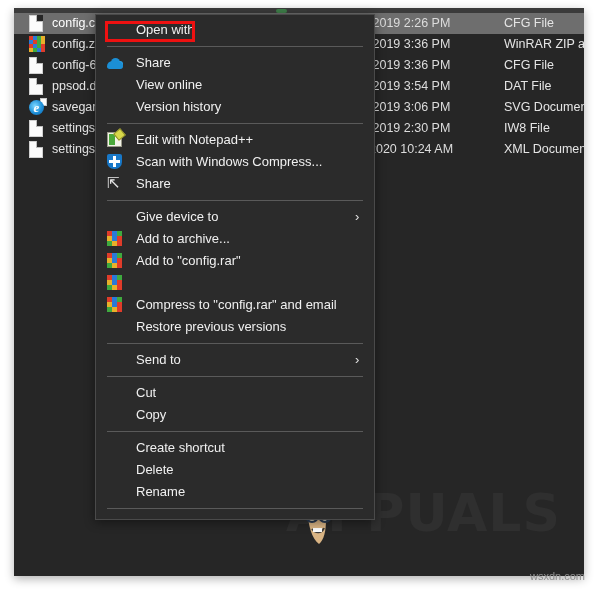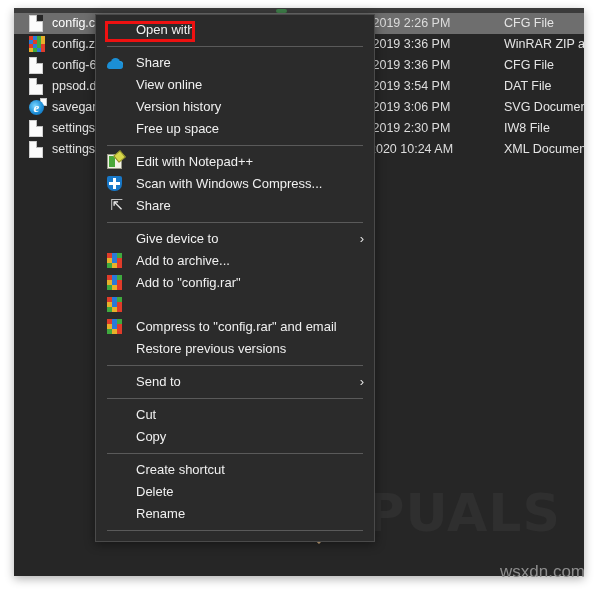--- a/index.html
+++ b/index.html
@@ -162,21 +162,20 @@
   
   .ctx {
     position: absolute;
     left: 95px;
     top: 14px;
     width: 280px;
     background: #2b2b2b;
     border: 1px solid #4a4a4a;
     padding: 4px 0 5px 0;
     box-shadow: 0 2px 10px rgba(0,0,0,0.45);
-    text-align: right;
   }
   .ctx-item {
     position: relative;
     height: 22px;
     display: flex;
     align-items: center;
     color: #f0f0f0;
     font-size: 13px;
     padding-left: 40px;
     padding-right: 22px;
@@ -319,21 +318,21 @@
     top: 487px;
     width: 46px;
     height: 60px;
     pointer-events: none;
   }
   .wm-host {
     position: absolute;
     right: 12px;
     bottom: 8px;
     color: #8d8d8d;
-    font-size: 17px;
+    font-size: 11px;
     font-family: "Liberation Sans", sans-serif;
   }
 
   
   .green-dot {
     position: absolute;
     left: 276px;
     top: 9px;
     width: 11px;
     height: 4px;
@@ -460,23 +459,20 @@
           </div>
         </div>
         <span class="lbl">Share</span>
       </div>
       <div class="ctx-item">
         <span class="lbl">View online</span>
       </div>
       <div class="ctx-item">
         <span class="lbl">Version history</span>
       </div>
-      <div class="ctx-item">
-        <span class="lbl">Free up space</span>
-      </div>
       <div class="ctx-sep"></div>
       <div class="ctx-item">
         <div class="ctx-icon">
           <div class="ico-npp">
             <span class="g"></span>
             <span class="p"></span>
           </div>
         </div>
         <span class="lbl">Edit with Notepad++</span>
       </div>

